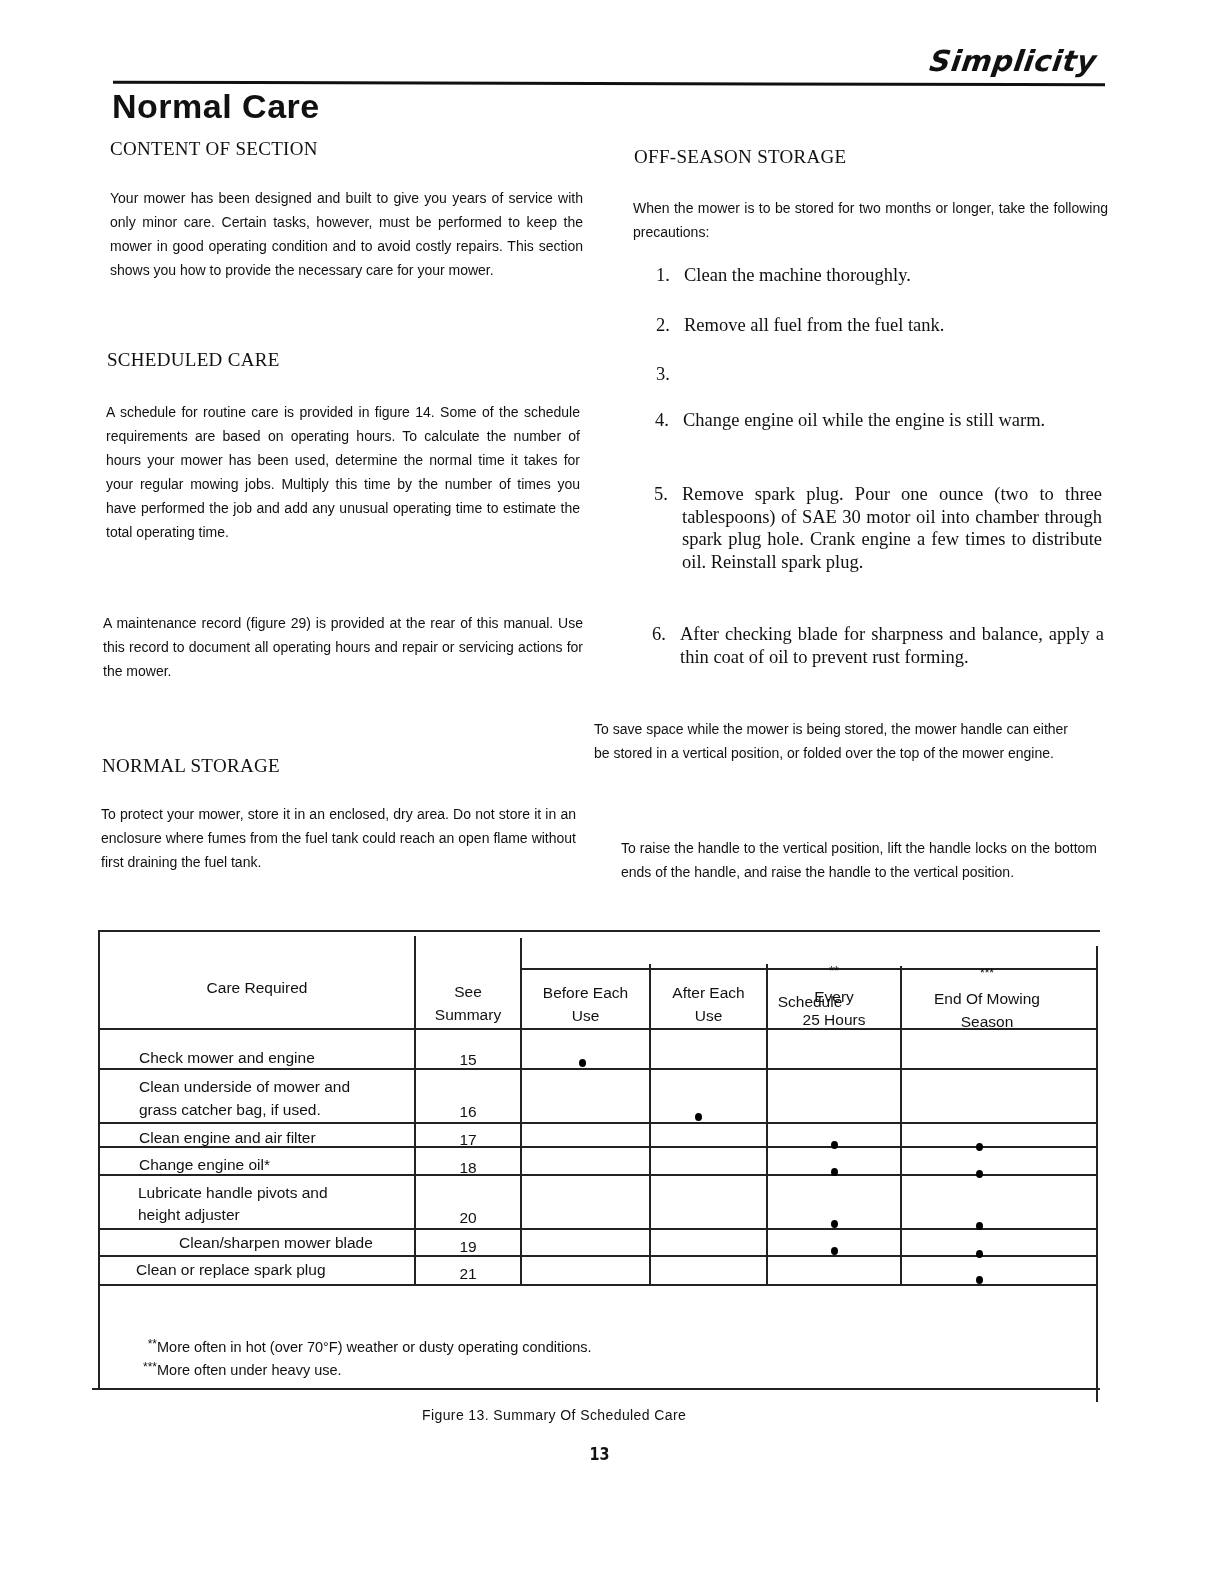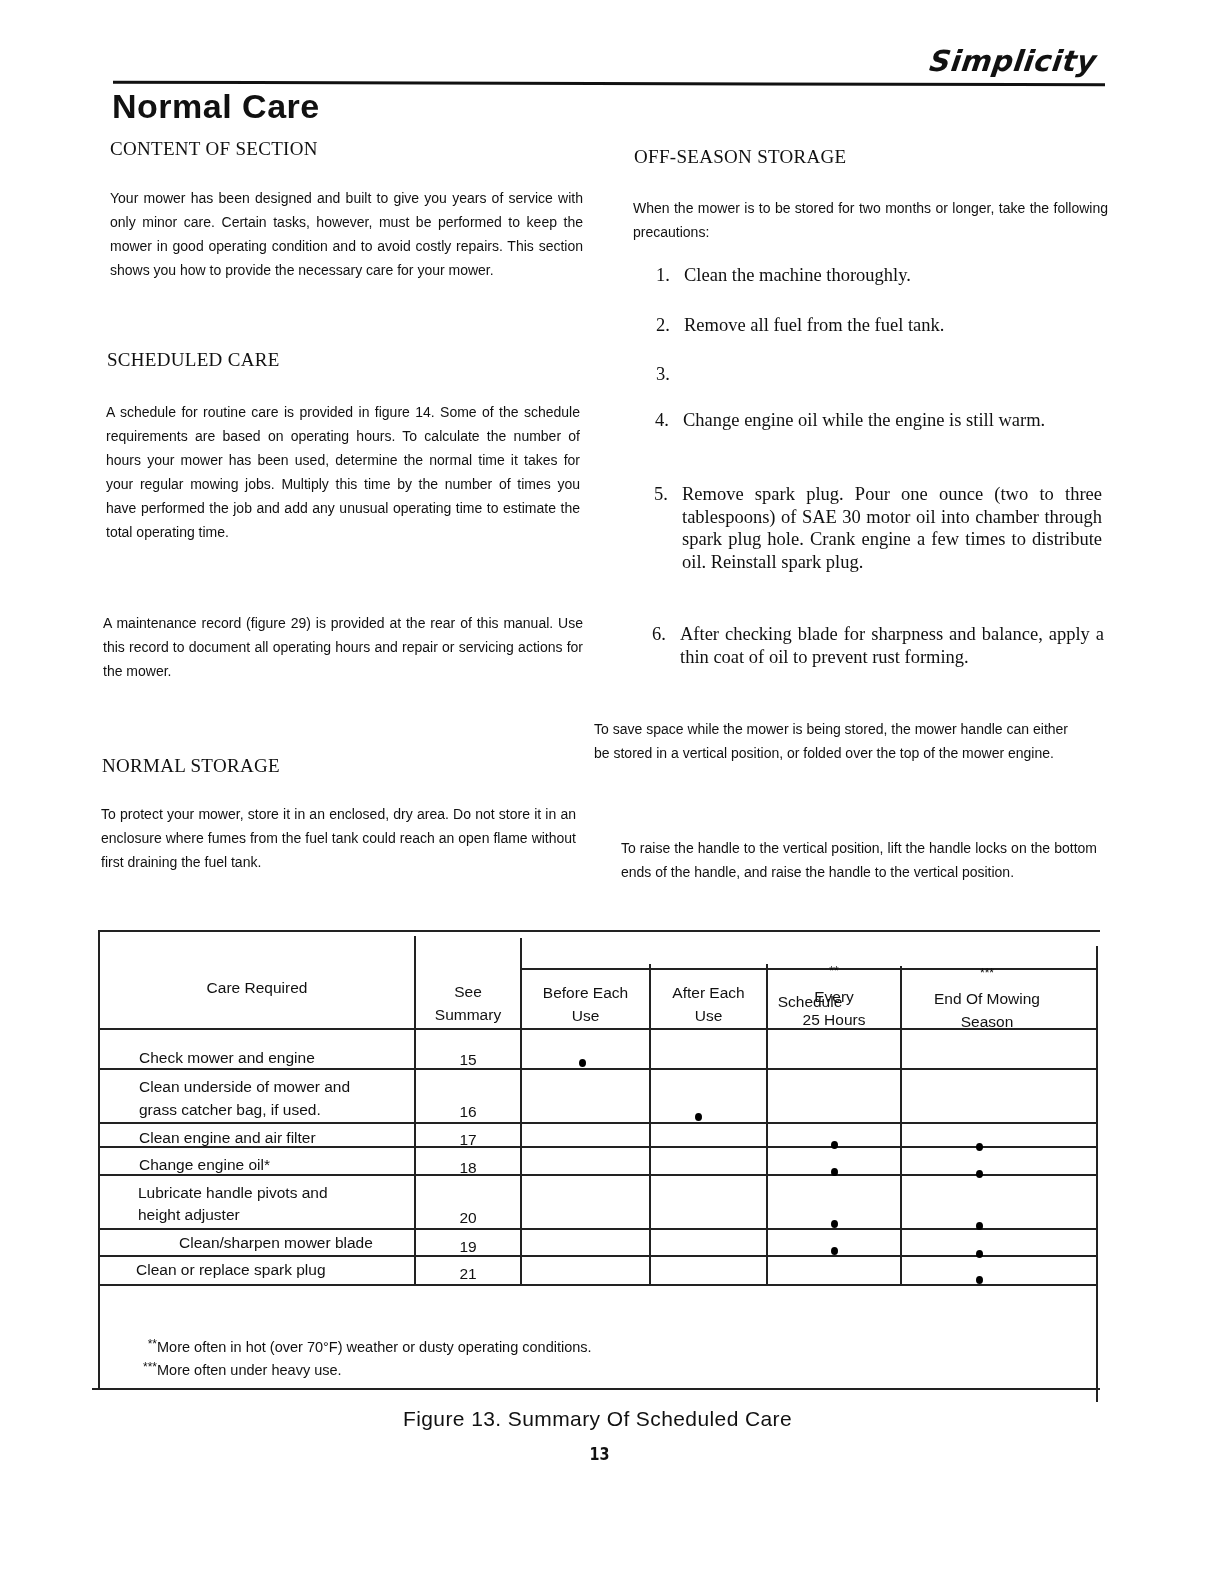--- a/index.html
+++ b/index.html
@@ -21,21 +21,21 @@
   .list-item .txt { position: absolute; left: 28px; top: 0; text-align: justify; }
 
   
   .care-table { position: absolute; left: 92px; top: 930px; width: 1008px; height: 460px; }
   .tline { position: absolute; background: #222; }
   .tcell { position: absolute; font-family: "Liberation Sans", sans-serif; font-size: 15.5px; text-align: center; line-height: 23px; }
   .tcell.left { text-align: left; }
   .dot { position: absolute; width: 7px; height: 8px; border-radius: 50%; background: #000; }
 
   .footnote { position: absolute; font-family: "Liberation Sans", sans-serif; font-size: 14.5px; line-height: 22px; }
-  .caption { position: absolute; left: 403px; top: 1407px; font-family: "Liberation Sans", sans-serif; font-size: 21px; letter-spacing: 0.4px; }
+  .caption { position: absolute; left: 422px; top: 1407px; font-family: "Liberation Sans", sans-serif; font-size: 14px; letter-spacing: 0.4px; }
   .page-num { position: absolute; left: 587px; top: 1443px; font-family: "DejaVu Sans", sans-serif; font-weight: bold; font-size: 18px; transform: scaleX(0.8); }
 </style>
 </head>
 <body>
 
 <div class="brand">Simplicity</div>
 <div class="top-rule"></div>
 <div class="page-title">Normal Care</div>
 
 <div class="heading" style="left:110px; top:138px;">CONTENT OF SECTION</div>

